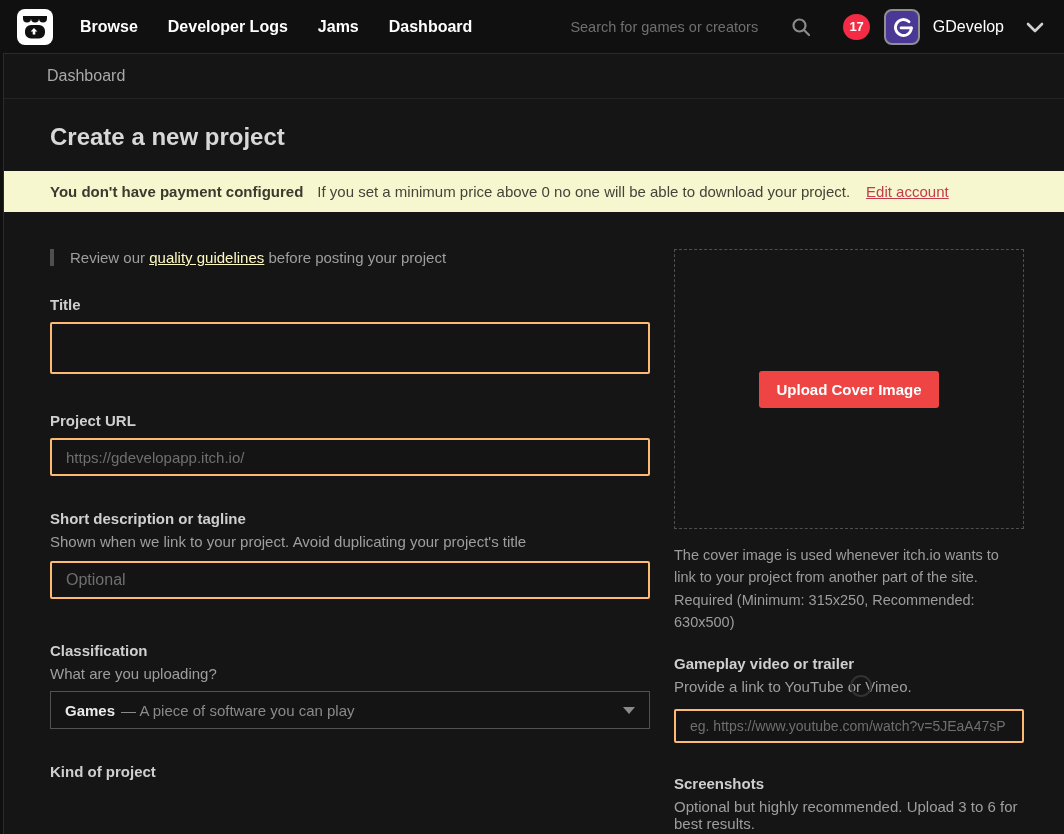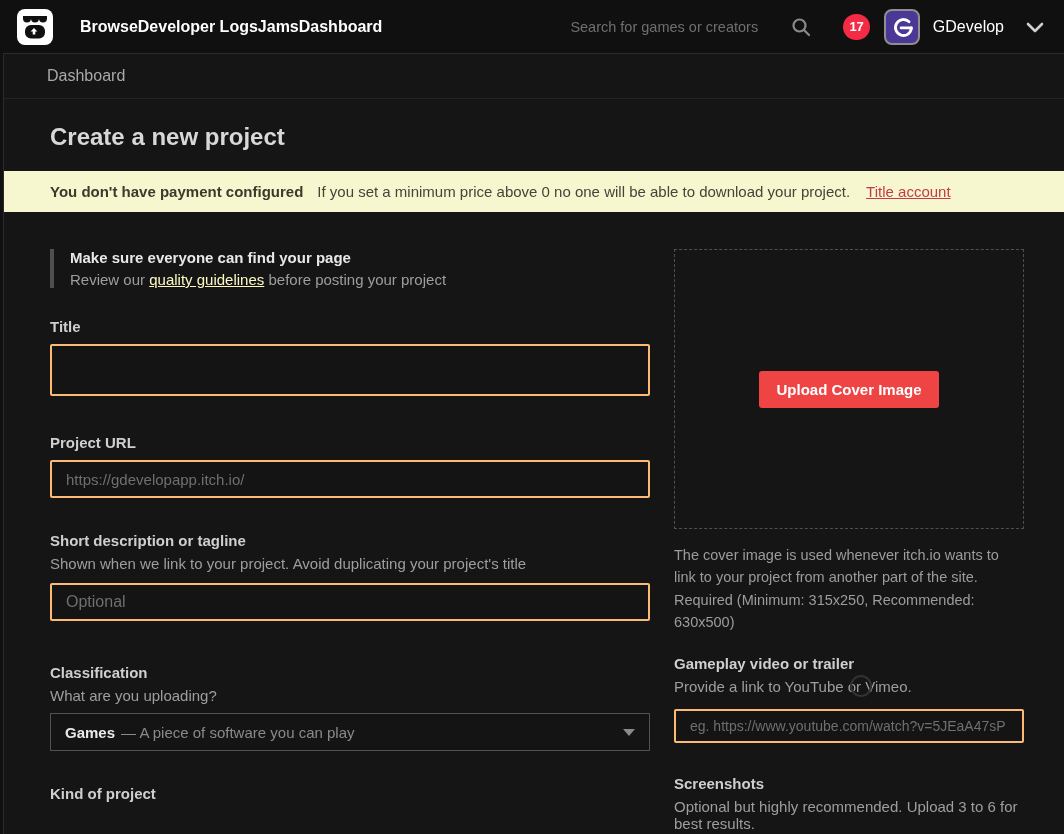--- a/index.html
+++ b/index.html
@@ -8,21 +8,21 @@
     background:#101010;
     font-family:"Liberation Sans", sans-serif;
     color:#c9c9c9;
   }
   
   .nav {
     height:53px; display:flex; align-items:center;
     background:#101010; padding:0 18px 0 16px;
   }
   .logo { width:38px; height:38px; margin-right:26px; cursor:pointer; flex:0 0 auto; }
-  .nav-links { display:flex; align-items:flex-start; }
+  .nav-links { display:flex; gap:30px; align-items:flex-start; }
   .nav-link { color:#ffffff; font-weight:bold; font-size:16px; text-decoration:none; cursor:pointer; }
   .nav-right { margin-left:auto; display:flex; align-items:center; }
   .search-input {
     background:transparent; border:none; outline:none;
     color:#cfcfcf; font-size:14.5px; width:215px;
     font-family:"Liberation Sans", sans-serif;
   }
   .search-input::placeholder { color:#6f6f6f; }
   .search-icon { width:20px; height:20px; margin-left:6px; margin-right:32px; cursor:pointer; }
   .badge {
@@ -176,29 +176,28 @@
     <a class="breadcrumb">Dashboard</a>
   </div>
 
   <div class="page-header">
     <div class="page-title">Create a new project</div>
   </div>
 
   <div class="banner">
     <span class="banner-bold">You don't have payment configured</span>
     <span class="banner-text">If you set a minimum price above 0 no one will be able to download your project.</span>
-    <a class="banner-link">Title account</a>
+    <a class="banner-link">Edit account</a>
   </div>
 
   <div class="main">
 
     <div class="col-left">
 
       <div class="quality-note">
-        <div class="quality-title">Make sure everyone can find your page</div>
         <div class="quality-sub"><span>Review our </span><a class="inline-link">quality guidelines</a><span> before posting your project</span></div>
       </div>
 
       <div class="field-label mt-title">Title</div>
       <input class="text-input input-title" style="">
 
       <div class="field-label mt-url">Project URL</div>
       <input class="text-input input-url" placeholder="https://gdevelopapp.itch.io/" style="">
 
       <div class="field-label mt-desc">Short description or tagline</div>

